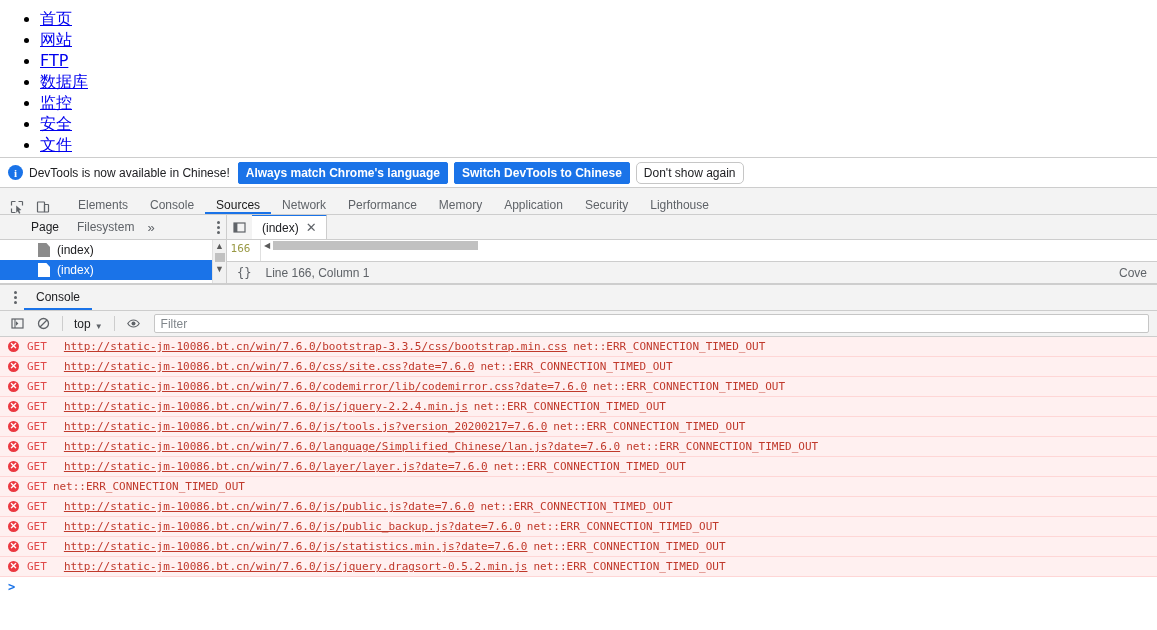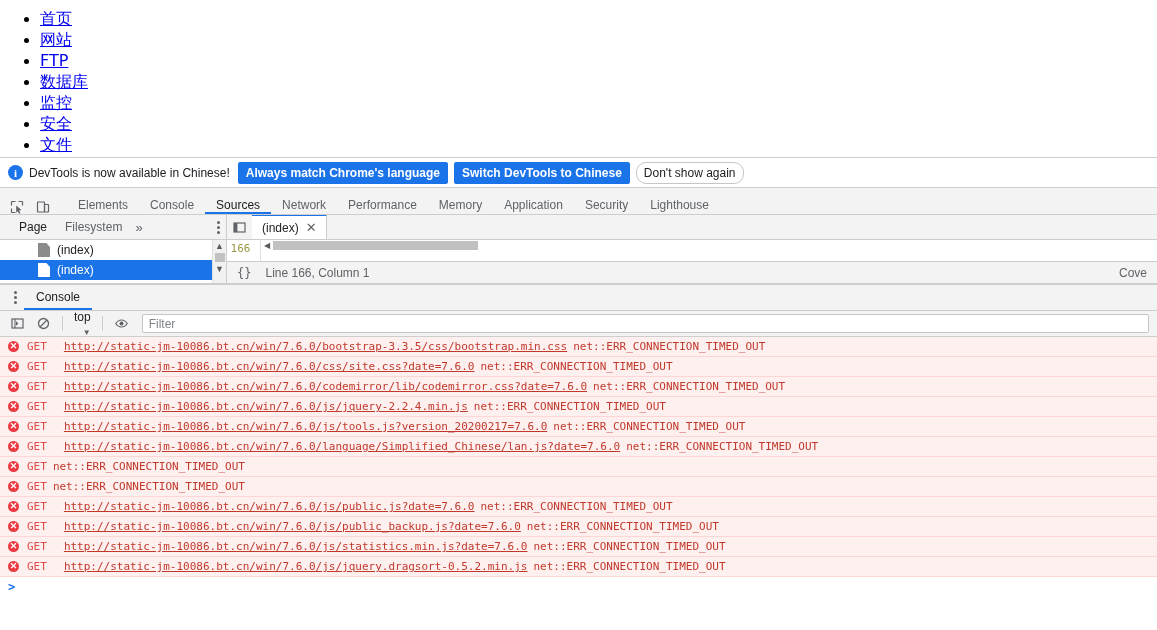--- a/index.html
+++ b/index.html
@@ -88,21 +88,21 @@
     padding: 3px 7px;
     line-height: 14px;
     cursor: pointer;
     white-space: nowrap;
     font-family: Liberation Sans, sans-serif;
   }
   .btn-plain {
     background: #ffffff;
     color: #202124;
     border: 1px solid #c6c6c6;
-    border-radius: 10px;
+    border-radius: 5px;
     font-size: 12px;
     padding: 3px 7px;
     line-height: 14px;
     cursor: pointer;
     white-space: nowrap;
     font-family: "Liberation Sans", sans-serif;
   }
 
   
   #main-tabbar {
@@ -153,21 +153,21 @@
     flex-direction: column;
     background: #fff;
   }
   #nav-tabbar {
     height: 25px;
     min-height: 25px;
     display: flex;
     align-items: center;
     background: #f3f3f3;
     border-bottom: 1px solid #cdcdcd;
-    padding-left: 10px;
+    padding-left: 22px;
   }
   .nav-tab {
     font-size: 12px;
     color: #5f6368;
     padding: 0 9px;
     cursor: pointer;
     white-space: nowrap;
   }
   .nav-tab.active { color: #202124; }
   .chev { color: #5f6368; font-size: 13px; padding: 0 4px; cursor: pointer; }
@@ -361,21 +361,21 @@
   }
   .ctb-ico {
     width: 24px; height: 20px;
     display: flex; align-items: center; justify-content: center;
     cursor: pointer;
   }
   .ctb-sep { width: 1px; height: 15px; background: #cdcdcd; margin: 0 5px; }
   #ctx-select {
     font-size: 12px; color: #202124;
     display: flex; align-items: flex-end; gap: 4px;
-    padding: 0 4px; cursor: pointer; flex-direction: column;
+    padding: 0 4px; cursor: pointer;
   }
   #ctx-select .caret { font-size: 8px; color: #5f6368; }
   #filter-input {
     flex: 1;
     height: 19px;
     margin-left: 6px;
     margin-right: 8px;
     border: 1px solid #c6c6c6;
     background: #fff;
     border-radius: 2px;
@@ -621,20 +621,21 @@
         </div>
         <div class="msg-row">
           <span class="err-ico">✕</span>
           <span class="msg-method">GET</span>
           <a class="msg-url">http://static-jm-10086.bt.cn/win/7.6.0/language/Simplified_Chinese/lan.js?date=7.6.0</a>
           <span class="msg-err">net::ERR_CONNECTION_TIMED_OUT</span>
         </div>
         <div class="msg-row">
           <span class="err-ico">✕</span>
           <span class="msg-method">GET</span>
+          <a class="msg-url">http://static-jm-10086.bt.cn/win/7.6.0/layer/layer.js?date=7.6.0</a>
           <span class="msg-err">net::ERR_CONNECTION_TIMED_OUT</span>
         </div>
         <div class="msg-row">
           <span class="err-ico">✕</span>
           <span class="msg-method">GET</span>
           <span class="msg-err">net::ERR_CONNECTION_TIMED_OUT</span>
         </div>
         <div class="msg-row">
           <span class="err-ico">✕</span>
           <span class="msg-method">GET</span>

